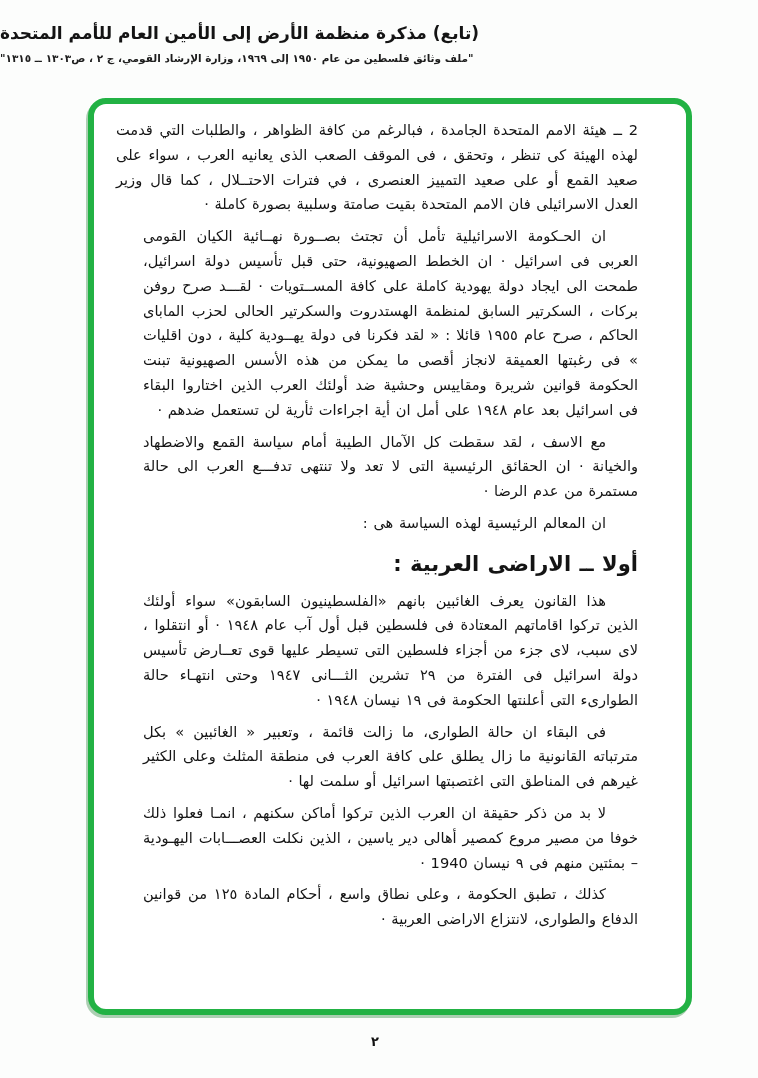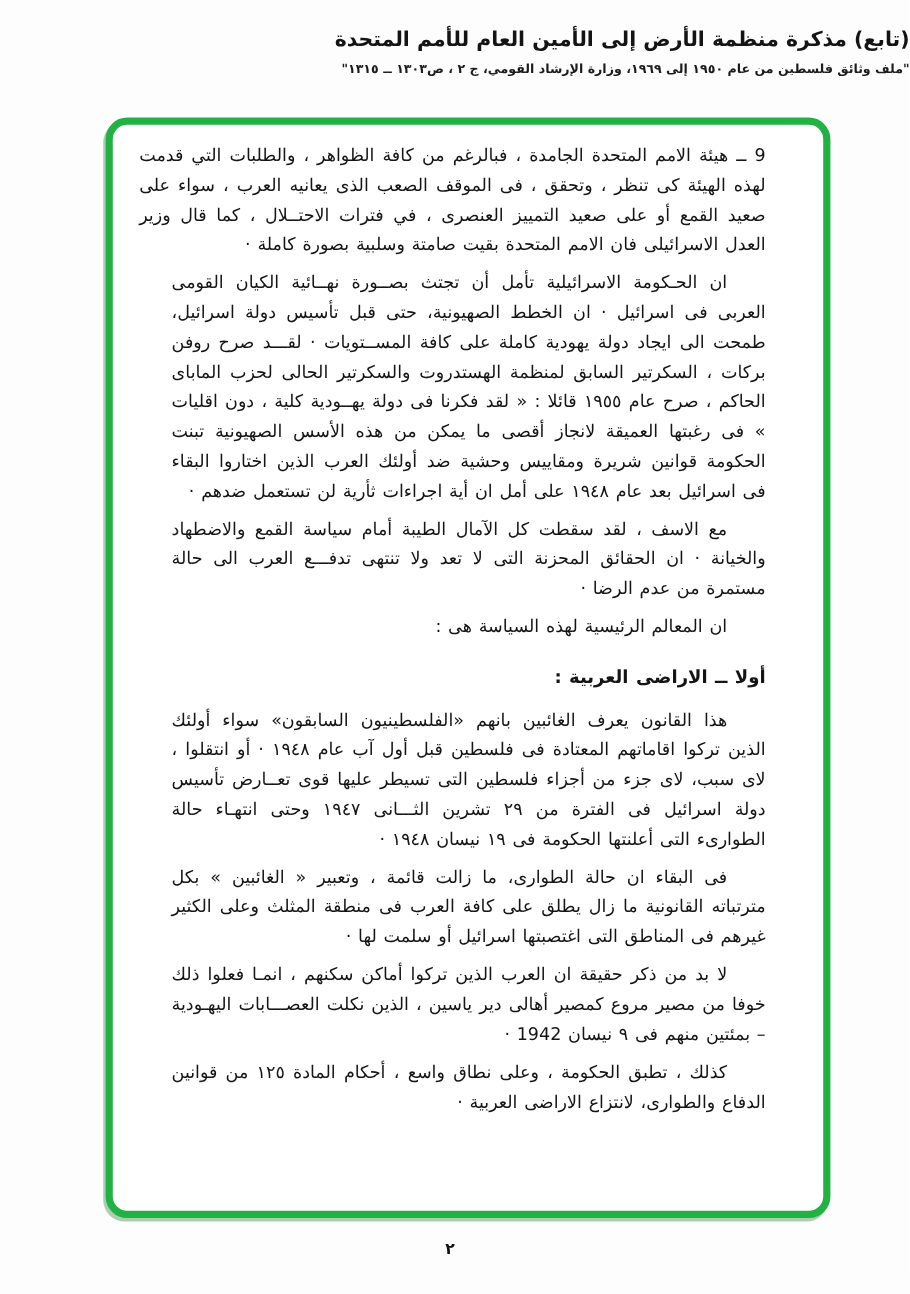--- a/index.html
+++ b/index.html
@@ -14,21 +14,21 @@
     font-family: "DejaVu Sans", sans-serif;
     color: var(--text-color, #141414);
     direction: rtl;
     overflow: hidden;
   }
   .doc-header {
     position: absolute;
     top: 20px;
     right: 0;
     left: 0;
-    text-align: right;
+    text-align: left;
     direction: rtl;
   }
   .doc-title {
     font-size: 17px;
     font-weight: bold;
     letter-spacing: 0.2px;
     line-height: 26px;
   }
   .doc-citation {
     margin-top: 6px;
@@ -64,21 +64,21 @@
     margin-left: 27px;
   }
   .block.numbered {
     text-indent: 0;
   }
   .block.section-heading {
     font-weight: bold;
     text-indent: 0;
     margin-top: 16px;
     margin-bottom: 12px;
-    font-size: 15px;
+    font-size: 21px;
   }
   .page-number {
     position: absolute;
     top: 1034px;
     left: 0;
     right: 8px;
     text-align: center;
     font-size: 13px;
     font-weight: bold;
     color: #111;
@@ -86,26 +86,26 @@
 </style>
 </head>
 <body style="--border-green: #22b244; --page-bg: #fcfdfc; --text-color: #141414;">
 
 <header class="doc-header">
   <div class="doc-title">(تابع) مذكرة منظمة الأرض إلى الأمين العام للأمم المتحدة</div>
   <div class="doc-citation">"ملف وثائق فلسطين من عام ١٩٥٠ إلى ١٩٦٩، وزارة الإرشاد القومي، ج ٢ ، ص١٣٠٣ ــ ١٣١٥"</div>
 </header>
 
 <main class="content-box">
-  <div class="block numbered">9 ــ هيئة الامم المتحدة الجامدة ، فبالرغم من كافة الظواهر ، والطلبات التي قدمت لهذه الهيئة كى تنظر ، وتحقق ، فى الموقف الصعب الذى يعانيه العرب ، سواء على صعيد القمع أو على صعيد التمييز العنصرى ، في فترات الاحتــلال ، كما قال وزير العدل الاسرائيلى فان الامم المتحدة بقيت صامتة وسلبية بصورة كاملة ·</div>
+  <div class="block numbered">2 ــ هيئة الامم المتحدة الجامدة ، فبالرغم من كافة الظواهر ، والطلبات التي قدمت لهذه الهيئة كى تنظر ، وتحقق ، فى الموقف الصعب الذى يعانيه العرب ، سواء على صعيد القمع أو على صعيد التمييز العنصرى ، في فترات الاحتــلال ، كما قال وزير العدل الاسرائيلى فان الامم المتحدة بقيت صامتة وسلبية بصورة كاملة ·</div>
   <div class="block paragraph">ان الحـكومة الاسرائيلية تأمل أن تجتث بصــورة نهــائية الكيان القومى العربى فى اسرائيل · ان الخطط الصهيونية، حتى قبل تأسيس دولة اسرائيل، طمحت الى ايجاد دولة يهودية كاملة على كافة المســتويات · لقـــد صرح روفن بركات ، السكرتير السابق لمنظمة الهستدروت والسكرتير الحالى لحزب الماباى الحاكم ، صرح عام ١٩٥٥ قائلا : « لقد فكرنا فى دولة يهــودية كلية ، دون اقليات » فى رغبتها العميقة لانجاز أقصى ما يمكن من هذه الأسس الصهيونية تبنت الحكومة قوانين شريرة ومقاييس وحشية ضد أولئك العرب الذين اختاروا البقاء فى اسرائيل بعد عام ١٩٤٨ على أمل ان أية اجراءات ثأرية لن تستعمل ضدهم ·</div>
-  <div class="block paragraph">مع الاسف ، لقد سقطت كل الآمال الطيبة أمام سياسة القمع والاضطهاد والخيانة · ان الحقائق المحزنة التى لا تعد ولا تنتهى تدفـــع العرب الى حالة مستمرة من عدم الرضا ·</div>
+  <div class="block paragraph">مع الاسف ، لقد سقطت كل الآمال الطيبة أمام سياسة القمع والاضطهاد والخيانة · ان الحقائق الرئيسية التى لا تعد ولا تنتهى تدفـــع العرب الى حالة مستمرة من عدم الرضا ·</div>
   <div class="block paragraph">ان المعالم الرئيسية لهذه السياسة هى :</div>
   <div class="block section-heading">أولا ــ الاراضى العربية :</div>
   <div class="block paragraph">هذا القانون يعرف الغائبين بانهم «الفلسطينيون السابقون» سواء أولئك الذين تركوا اقاماتهم المعتادة فى فلسطين قبل أول آب عام ١٩٤٨ · أو انتقلوا ، لاى سبب، لاى جزء من أجزاء فلسطين التى تسيطر عليها قوى تعــارض تأسيس دولة اسرائيل فى الفترة من ٢٩ تشرين الثـــانى ١٩٤٧ وحتى انتهـاء حالة الطوارىء التى أعلنتها الحكومة فى ١٩ نيسان ١٩٤٨ ·</div>
   <div class="block paragraph">فى البقاء ان حالة الطوارى، ما زالت قائمة ، وتعبير « الغائبين » بكل مترتباته القانونية ما زال يطلق على كافة العرب فى منطقة المثلث وعلى الكثير غيرهم فى المناطق التى اغتصبتها اسرائيل أو سلمت لها ·</div>
-  <div class="block paragraph">لا بد من ذكر حقيقة ان العرب الذين تركوا أماكن سكنهم ، انمـا فعلوا ذلك خوفا من مصير مروع كمصير أهالى دير ياسين ، الذين نكلت العصـــابات اليهـودية – بمئتين منهم فى ٩ نيسان 1942 ·</div>
+  <div class="block paragraph">لا بد من ذكر حقيقة ان العرب الذين تركوا أماكن سكنهم ، انمـا فعلوا ذلك خوفا من مصير مروع كمصير أهالى دير ياسين ، الذين نكلت العصـــابات اليهـودية – بمئتين منهم فى ٩ نيسان 1940 ·</div>
   <div class="block paragraph">كذلك ، تطبق الحكومة ، وعلى نطاق واسع ، أحكام المادة ١٢٥ من قوانين الدفاع والطوارى، لانتزاع الاراضى العربية ·</div>
 </main>
 
 <footer>
   <div class="page-number">٢</div>
 </footer>
 
 </body></html>

